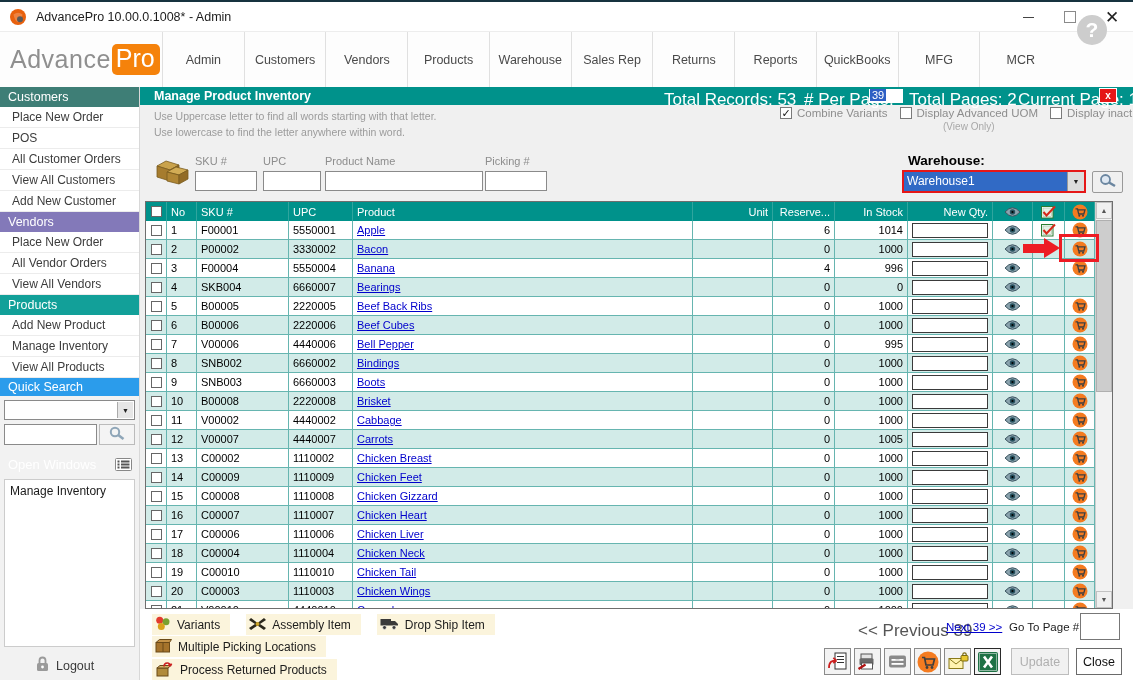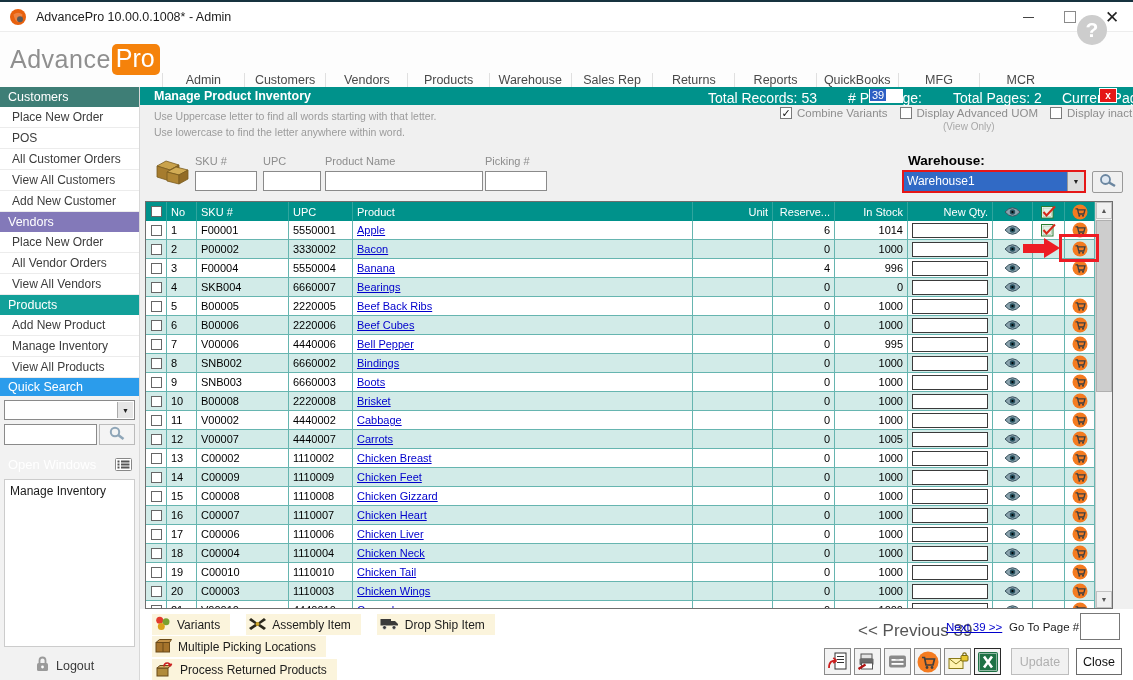--- a/index.html
+++ b/index.html
@@ -14,21 +14,21 @@
   .wctrls{position:absolute;right:0;top:0;height:30px;display:flex;}
   .wc{width:42px;height:30px;display:flex;align-items:center;justify-content:center;color:#444;cursor:pointer;}
   .wc-min::before{content:"";width:11px;border-bottom:1.5px solid #444;}
   .wc-max::before{content:"";width:10px;height:10px;border:1.2px solid #8a8a8a;}
   .wc-cls{font-size:17px;color:#222;}
   
   .navbar{position:absolute;left:0;top:30px;width:100%;height:55px;background:#fdfdfd;display:flex;align-items:stretch;}
   .logo{width:162px;flex:none;display:flex;align-items:center;padding-left:10px;font-size:25px;}
   .logo-a{color:#8f8f8f;letter-spacing:.5px;}
   .logo-p{background:#F5820B;color:#fff;border-radius:5px;padding:0 5px 2px 4px;margin-left:1px;}
-  .nav-tabs{flex:1;display:flex;margin-right:72px;align-items:flex-end;}
+  .nav-tabs{flex:1;display:flex;margin-right:72px;}
   .nav-item{flex:1;display:flex;align-items:center;justify-content:center;border-left:1px solid #e0e0e0;
     font-size:12.5px;color:#4a4a4a;cursor:pointer;white-space:nowrap;padding:0 6px;}
   .help{position:absolute;right:26px;top:13px;width:30px;height:30px;border-radius:50%;background:#cdcdcd;
     color:#fff;font-size:21px;font-weight:bold;display:flex;align-items:center;justify-content:center;cursor:pointer;}
   
   .sidebar{position:absolute;left:0;top:85px;width:140px;bottom:0;background:#f2f2f2;border-right:1px solid #d8d8d8;}
   .sb-header{height:20px;display:flex;align-items:center;padding-left:8px;color:#fff;font-size:12.5px;}
   .sb-item{height:21px;display:flex;align-items:center;padding-left:12px;font-size:12px;color:#3c3c3c;
     background:#fff;border-bottom:1px solid #ececec;cursor:pointer;white-space:nowrap;}
   .sb-header.qs{height:18px;}
@@ -41,21 +41,21 @@
   .qs-btn{width:36px;height:21px;background:#f4f4f4;border:1px solid #bbb;display:flex;align-items:center;justify-content:center;padding:0;cursor:pointer;}
   .sb-header.ow{height:24px;margin-top:4px;justify-content:space-between;padding-right:6px;font-size:13px;}
   .ow-btn{width:20px;height:15px;display:flex;align-items:center;justify-content:center;cursor:pointer;}
   .ow-panel{margin:3px 4px;background:#fff;border:1px solid #ccc;height:168px;font-size:12px;color:#1a1a1a;padding:4px 5px;}
   .ow-item{cursor:pointer;}
   .logout{position:absolute;bottom:5px;left:36px;display:flex;align-items:center;gap:7px;font-size:12.5px;color:#3a3a3a;cursor:pointer;}
   
   .main{position:absolute;left:140px;top:85px;right:0;bottom:0;background:#f0f0f0;}
   .teal-bar{position:absolute;left:0;top:0;width:100%;height:18px;background:#00928B;color:#fff;}
   .mtitle{position:absolute;left:14px;top:2px;font-weight:bold;font-size:12.5px;}
-  .stat{position:absolute;top:3px;font-size:14px;white-space:nowrap;margin-left:44px;}
+  .stat{position:absolute;top:3px;font-size:17px;white-space:nowrap;}
   .st-records{left:524px;}
   .st-pp{left:664px;}
   .pp-input{position:absolute;left:729px;top:2px;width:34px;height:14px;background:#fff;color:#000;font-size:11px;line-height:13px;padding-left:1px;}
   .pp-sel{background:#2E5FC4;color:#fff;padding:0 2px;}
   .st-pages{left:769px;}
   .st-current{left:878px;}
   .xbtn{position:absolute;left:959px;top:1px;width:18px;height:15px;background:#E51717;border:1px solid #fff;
     color:#fff;font-size:10px;font-weight:bold;display:flex;align-items:center;justify-content:center;cursor:pointer;}
   .hints{position:absolute;left:14px;top:21px;font-size:10.5px;color:#9b9b9b;line-height:1.55;}
   .filters{position:absolute;left:640px;top:20px;display:flex;gap:12px;font-size:11.5px;color:#8d8d8d;align-items:flex-start;white-space:nowrap;}

